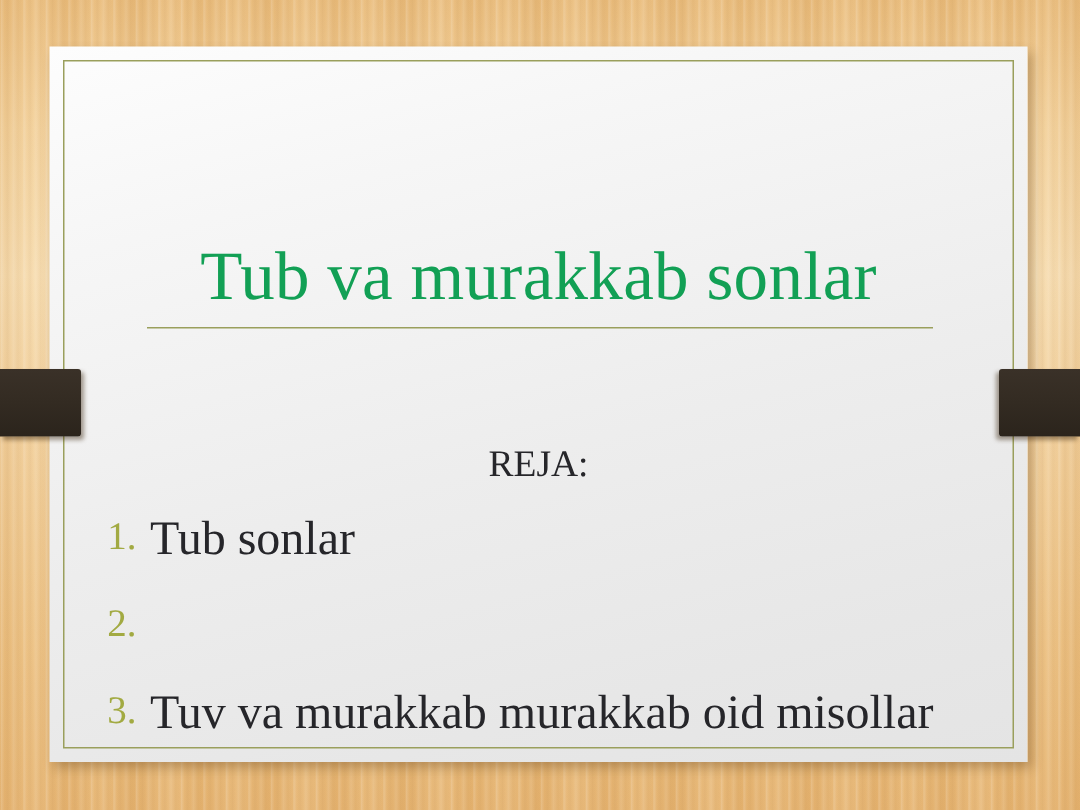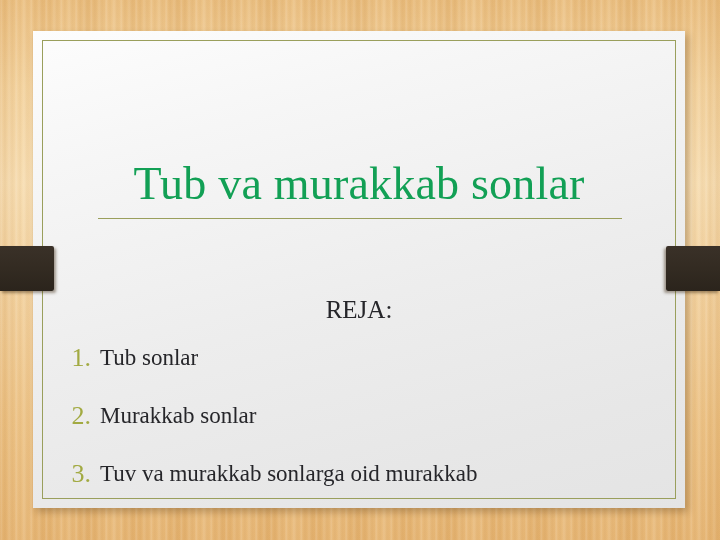--- a/index.html
+++ b/index.html
@@ -166,21 +166,21 @@
     transform: translate(-100%, -50%);
     padding-right: 9px;
     font-family: "Liberation Serif", serif;
     font-size: 26px;
     line-height: 30px;
     color: #a2aa42;
     white-space: nowrap;
   }
   .outline-text {
     font-family: "Liberation Serif", serif;
-    font-size: 23px;
+    font-size: 32px;
     line-height: 30px;
     color: #26262a;
     white-space: nowrap;
     text-align: right;
   }
 </style>
 </head>
 <body>
 
 <div id="slide">
@@ -201,25 +201,24 @@
 
       <ul id="outline-list">
 
         <li class="outline-item">
           <span class="outline-number">1.</span>
           <span class="outline-text">Tub sonlar</span>
         </li>
 
         <li class="outline-item">
           <span class="outline-number">2.</span>
-          <span class="outline-text">Murakkab sonlar</span>
         </li>
 
         <li class="outline-item">
           <span class="outline-number">3.</span>
-          <span class="outline-text">Tuv va murakkab sonlarga oid murakkab</span>
+          <span class="outline-text">Tuv va murakkab murakkab oid misollar</span>
         </li>
 
       </ul>
 
     </div>
   </div>
 </div>
 
 </body></html>

